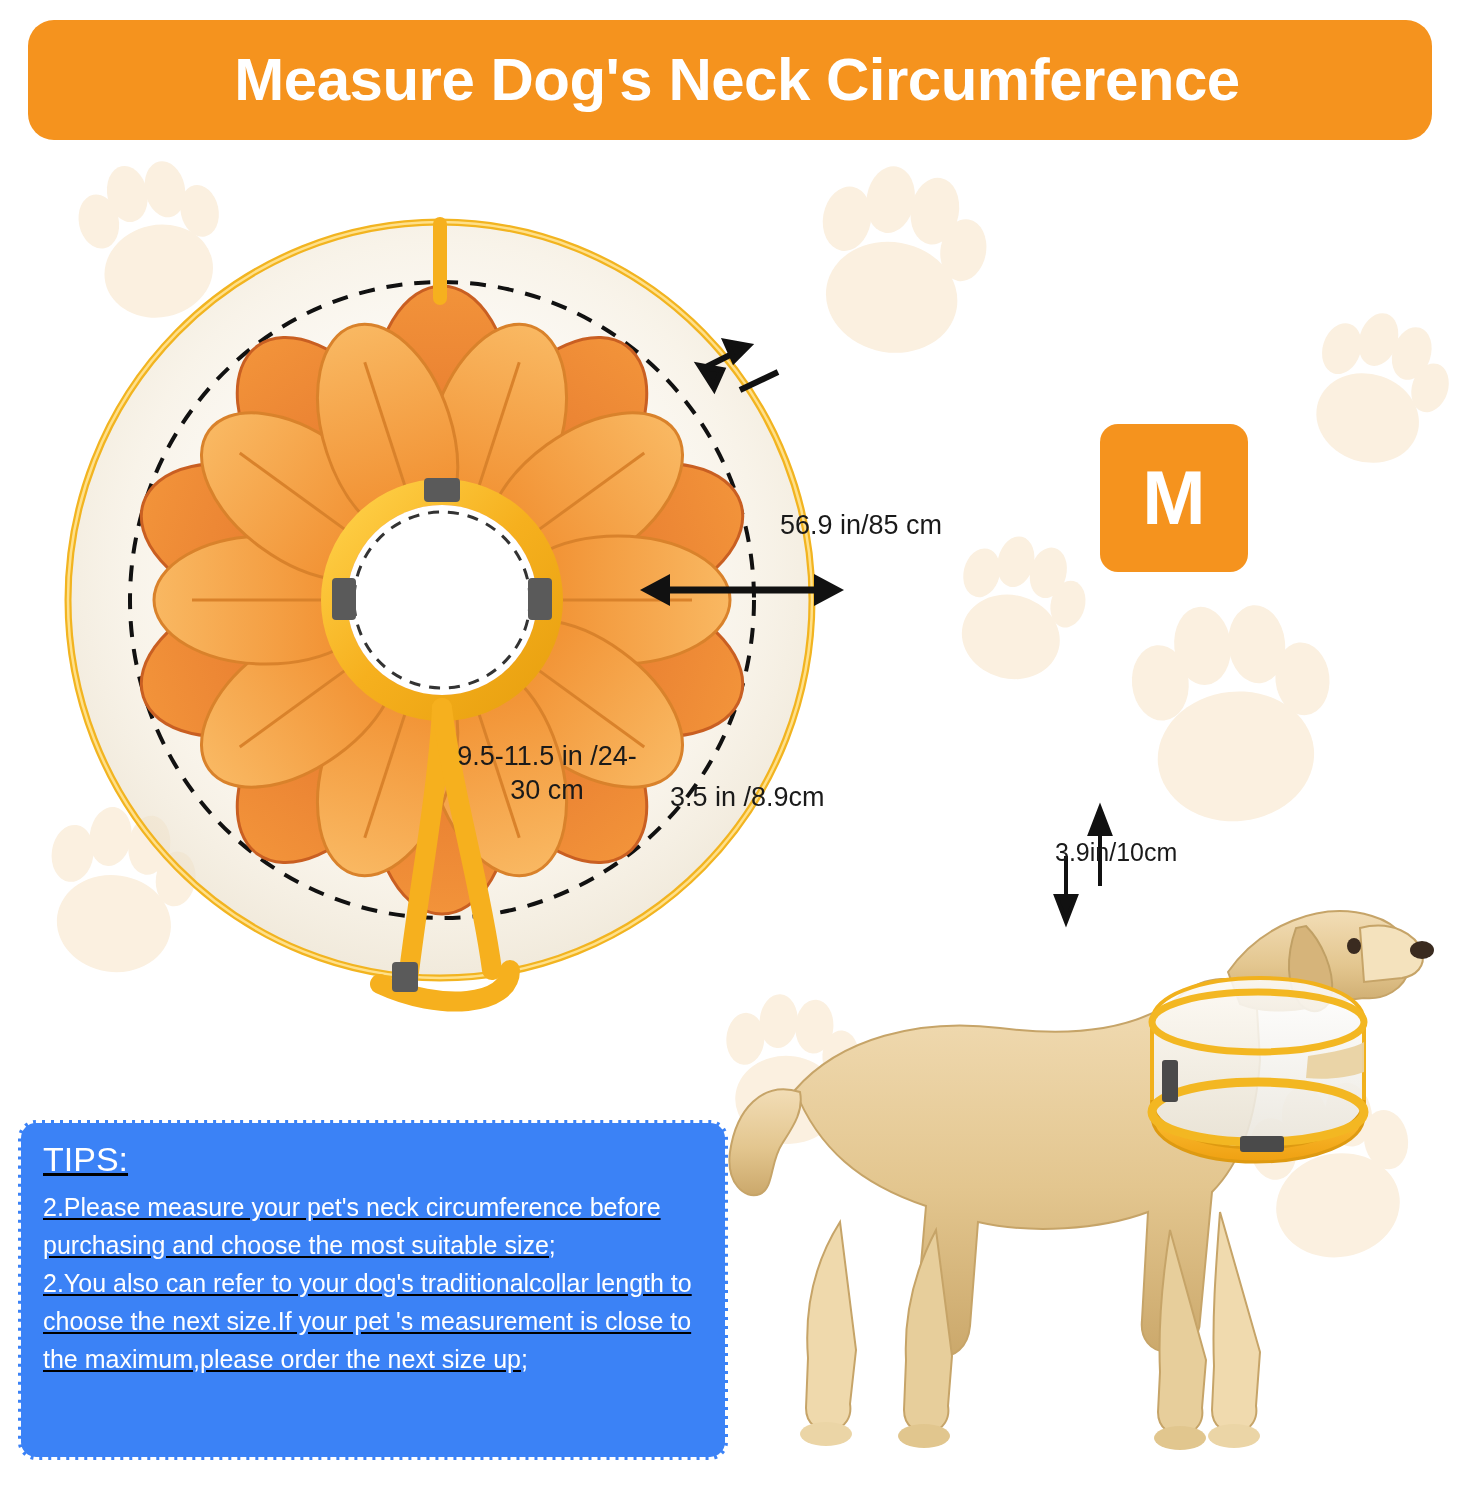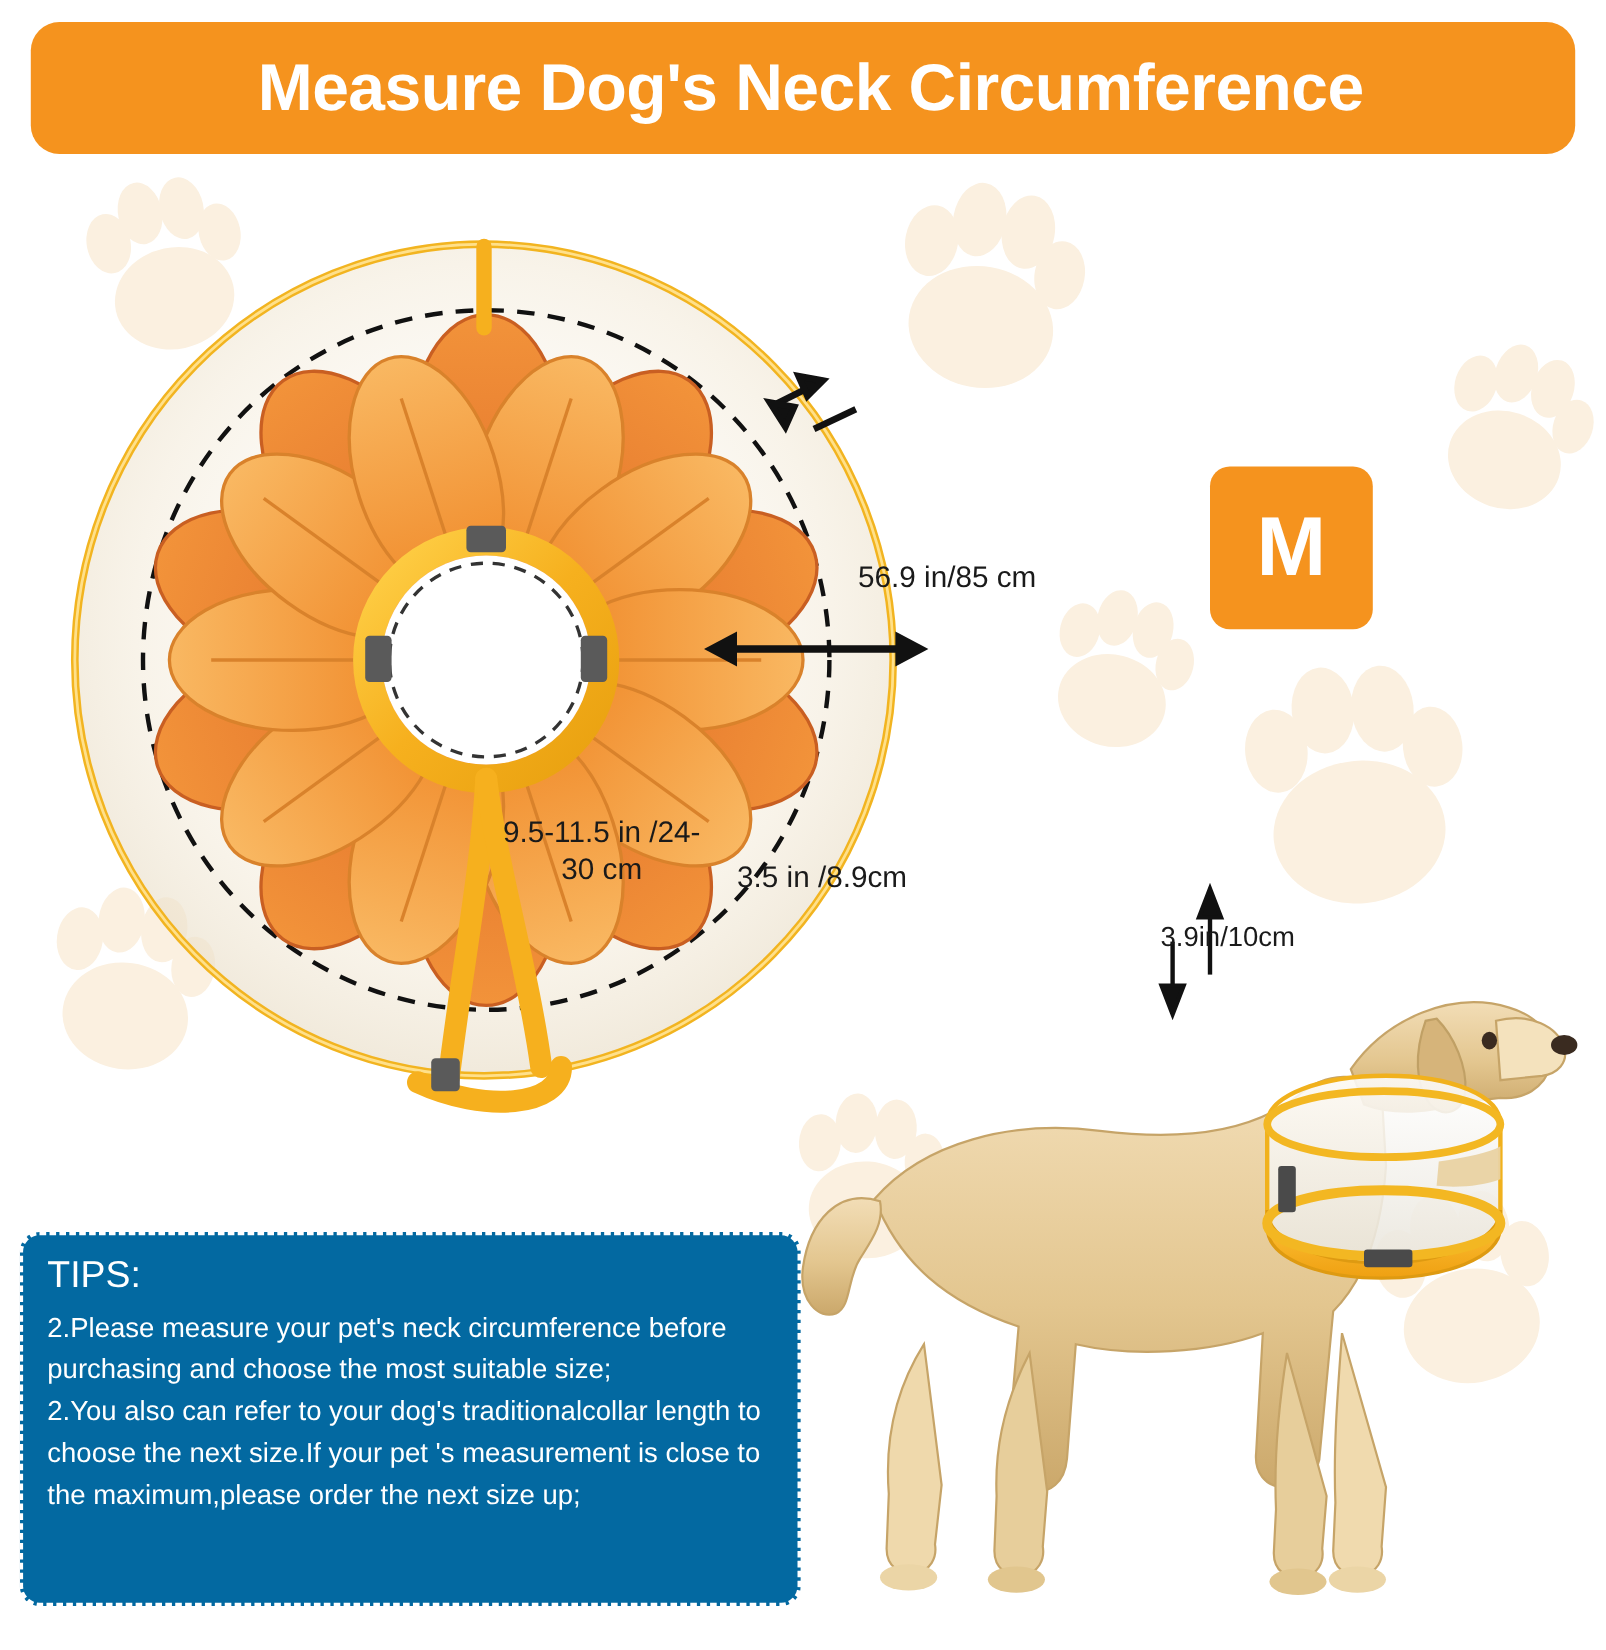--- a/index.html
+++ b/index.html
@@ -129,26 +129,27 @@
     text-align: center;
   }
 
   
   .tips-box {
     position: absolute;
     left: 18px;
     top: 1120px;
     width: 710px;
     height: 340px;
-    background: #0369a1;
+    background: #3b82f6;
     border: 3px dashed #ffffff;
     border-radius: 18px;
     box-sizing: border-box;
     padding: 16px 22px 10px 22px;
     z-index: 5;
+    text-decoration: underline;
   }
   .tips-title {
     color: #ffffff;
     font-size: 34px;
     line-height: 1.2;
     margin-bottom: 8px;
   }
   .tips-line {
     color: #ffffff;
     font-size: 25px;

